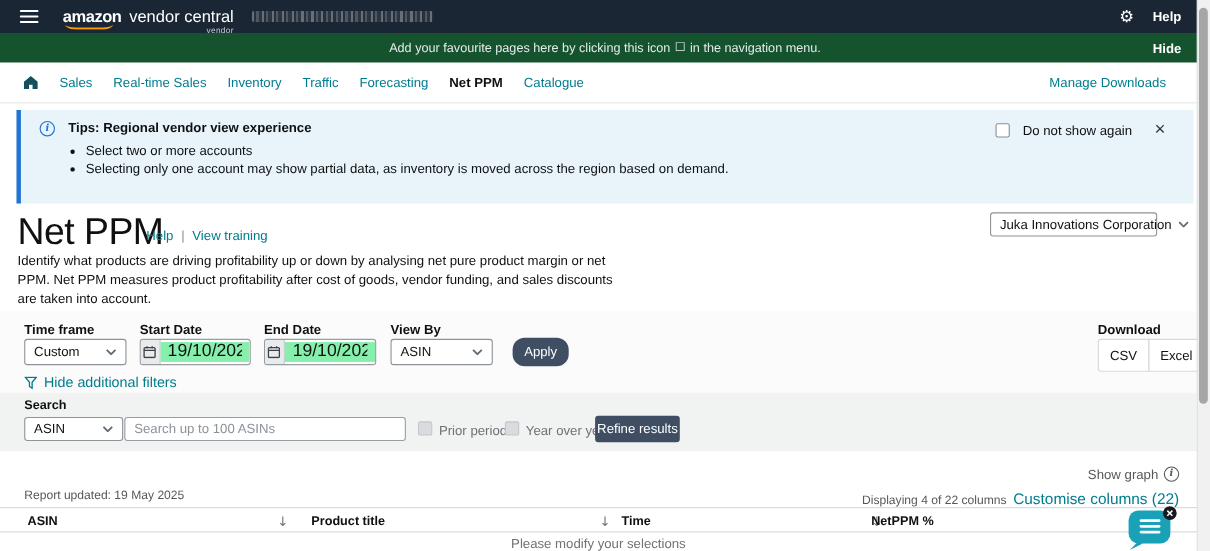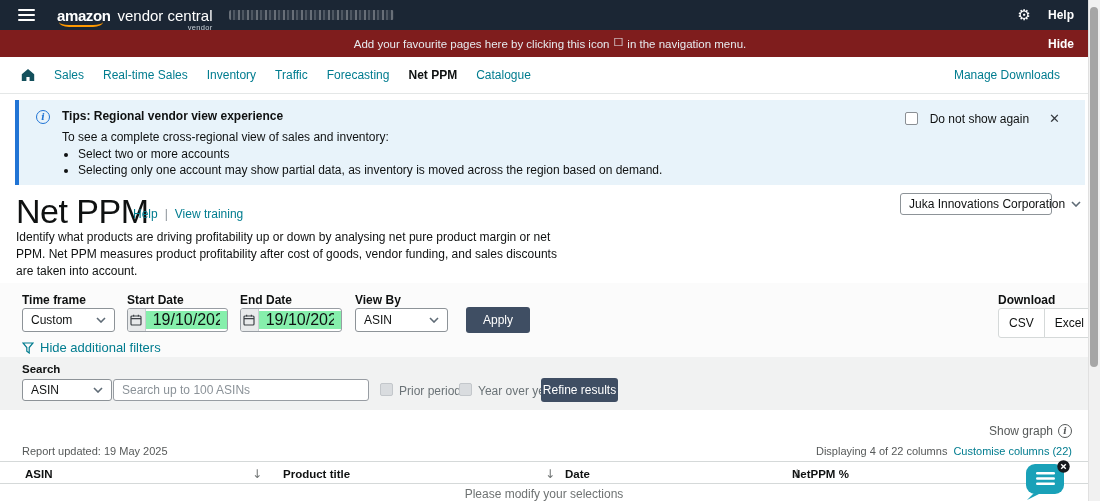--- a/index.html
+++ b/index.html
@@ -23,21 +23,21 @@
   .europe { position:absolute; right:0; bottom:-8px; font-size:7.5px; color:#c8cfd6; letter-spacing:.3px; }
   .redacted { margin-left:16px; width:165px; height:10px; border-radius:2px; opacity:.75;
     background: repeating-linear-gradient(90deg, rgba(255,255,255,.45) 0 2px, rgba(255,255,255,.07) 2px 4px,
       rgba(255,255,255,.3) 4px 6px, rgba(255,255,255,.1) 6px 9px);
     filter: blur(.6px); }
   .topbar-right { margin-left:auto; margin-right:26px; display:flex; align-items:center; gap:17px; }
   .gear { font-family:"DejaVu Sans", sans-serif; font-size:15px; line-height:1; cursor:pointer; }
   .tb-help { font-size:12px; font-weight:bold; cursor:pointer; }
 
   
-  .favbar { position:absolute; top:30px; left:0; width:1100px; height:27px; background:#7f1d1d;
+  .favbar { position:absolute; top:30px; left:0; width:1100px; height:27px; background:#14532d;
     color:#e6eaee; font-size:11.5px; display:flex; align-items:center; justify-content:center; gap:4px; }
   .fav-square { font-family:"DejaVu Sans", sans-serif; font-size:11px; position:relative; top:-1px; }
   .fav-hide { position:absolute; right:26px; top:0; height:27px; display:flex; align-items:center;
     font-size:12px; font-weight:bold; color:#fff; cursor:pointer; }
 
   
   .navrow { position:absolute; top:57px; left:0; width:1088px; height:37px; background:#fff;
     border-bottom:1px solid #e4e7e7; display:flex; align-items:center; padding-left:21px; gap:19px; }
   .home-ic { display:flex; cursor:pointer; }
   .nav-item { font-size:12px; color:#007c8f; cursor:pointer; white-space:nowrap; }
@@ -102,21 +102,21 @@
   .searchinput { height:22px; background:#fff; border:1px solid #989da3; border-radius:3px;
     font-size:12px; padding:0 8px; font-family:"Liberation Sans", sans-serif; width:100%; color:#0f1111; }
   .searchinput::placeholder { color:#8b9298; }
 
   
   .show-graph { position:absolute; top:424px; right:28px; display:flex; align-items:center; gap:5px;
     font-size:12px; color:#565959; cursor:pointer; }
   .report-updated { position:absolute; left:22px; top:445px; font-size:11px; color:#565959; }
   .displaying-row { position:absolute; top:445px; right:28px; display:flex; gap:6px; align-items:baseline; }
   .displaying { font-size:11px; color:#565959; }
-  .customise { font-size:11px; color:#007c8f; cursor:pointer; }
+  .customise { font-size:14px; color:#007c8f; cursor:pointer; }
   .thead { position:absolute; left:0; top:461px; width:1088px; height:23px; background:#fff;
     border-top:1px solid #d5d9d9; border-bottom:1px solid #d5d9d9; }
   .th { position:absolute; top:0; height:23px; display:flex; align-items:center;
     justify-content:space-between; font-size:11.5px; font-weight:bold; }
   .sort-arrow { font-family:"DejaVu Sans", sans-serif; color:#6f7373; font-weight:normal;
     font-size:12px; cursor:pointer; }
   .empty-msg { position:absolute; left:0; top:487px; width:1088px; text-align:center;
     font-size:12px; color:#6f7373; }
 
   
@@ -169,21 +169,20 @@
   <span class="nav-item">Forecasting</span>
   <span class="nav-item active">Net PPM</span>
   <span class="nav-item">Catalogue</span>
   <span class="manage-dl">Manage Downloads</span>
 </div>
 
 <div class="tips">
   <span class="tips-icon info-circ">i</span>
   <div class="tips-body">
     <div class="tips-title">Tips: Regional vendor view experience</div>
-    <div class="tips-intro">To see a complete cross-regional view of sales and inventory:</div>
     <ul>
       <li>Select two or more accounts</li>
       <li>Selecting only one account may show partial data, as inventory is moved across the region based on demand.</li>
     </ul>
   </div>
   <div class="tips-right">
     <span class="cb"></span>
     <span class="tips-dismiss">Do not show again</span>
     <span class="close-x">✕</span>
   </div>
@@ -252,21 +251,21 @@
 <span class="flabel" style="left:355px; top:293px;">View By</span>
 <div class="fctrl" style="left:355px; top:308px; width:93px;">
   <div class="sel">
     <span>ASIN</span>
     <svg class="chev" width="10" height="6" viewBox="0 0 10 6">
         <polyline points="1,1 5,5 9,1" fill="none" stroke="#5f6b76" stroke-width="1.6"></polyline>
       </svg>
   </div>
 </div>
 
-<button class="btn-dark abs" style="left:466px; top:307px; width:64px; height:26px;">Apply</button>
+<button class="btn-dark abs" style="left:466px; top:307px; width:51px; height:26px;border-radius:11px;">Apply</button>
 
 <span class="flabel" style="left:998px; top:293px;">Download</span>
 <div class="dl-group">
   <button class="btn-light first">CSV</button>
   <button class="btn-light last">Excel</button>
 </div>
 
 <div class="hide-filters">
   <svg width="12" height="12" viewBox="0 0 12 12">
       <path d="M1 1 H11 L7.2 5.5 V11 L4.8 9.3 V5.5 Z" fill="none" stroke="#007c8f" stroke-width="1.2"></path>
@@ -305,21 +304,21 @@
 <div class="thead">
   <div class="th" style="left:25px; width:237px;">
     <span>ASIN</span>
     <span class="sort-arrow">↓</span>
   </div>
   <div class="th" style="left:283px; width:272px;">
     <span>Product title</span>
     <span class="sort-arrow">↓</span>
   </div>
   <div class="th" style="left:565px; width:237px;">
-    <span>Date</span>
+    <span>Time</span>
     <span class="sort-arrow">↓</span>
   </div>
   <div class="th" style="left:792px; width:180px;">
     <span>NetPPM %</span>
   </div>
 </div>
 <div class="empty-msg">Please modify your selections</div>
 
 <div class="chat-widget">
   <svg width="46" height="41" viewBox="0 0 46 41">

